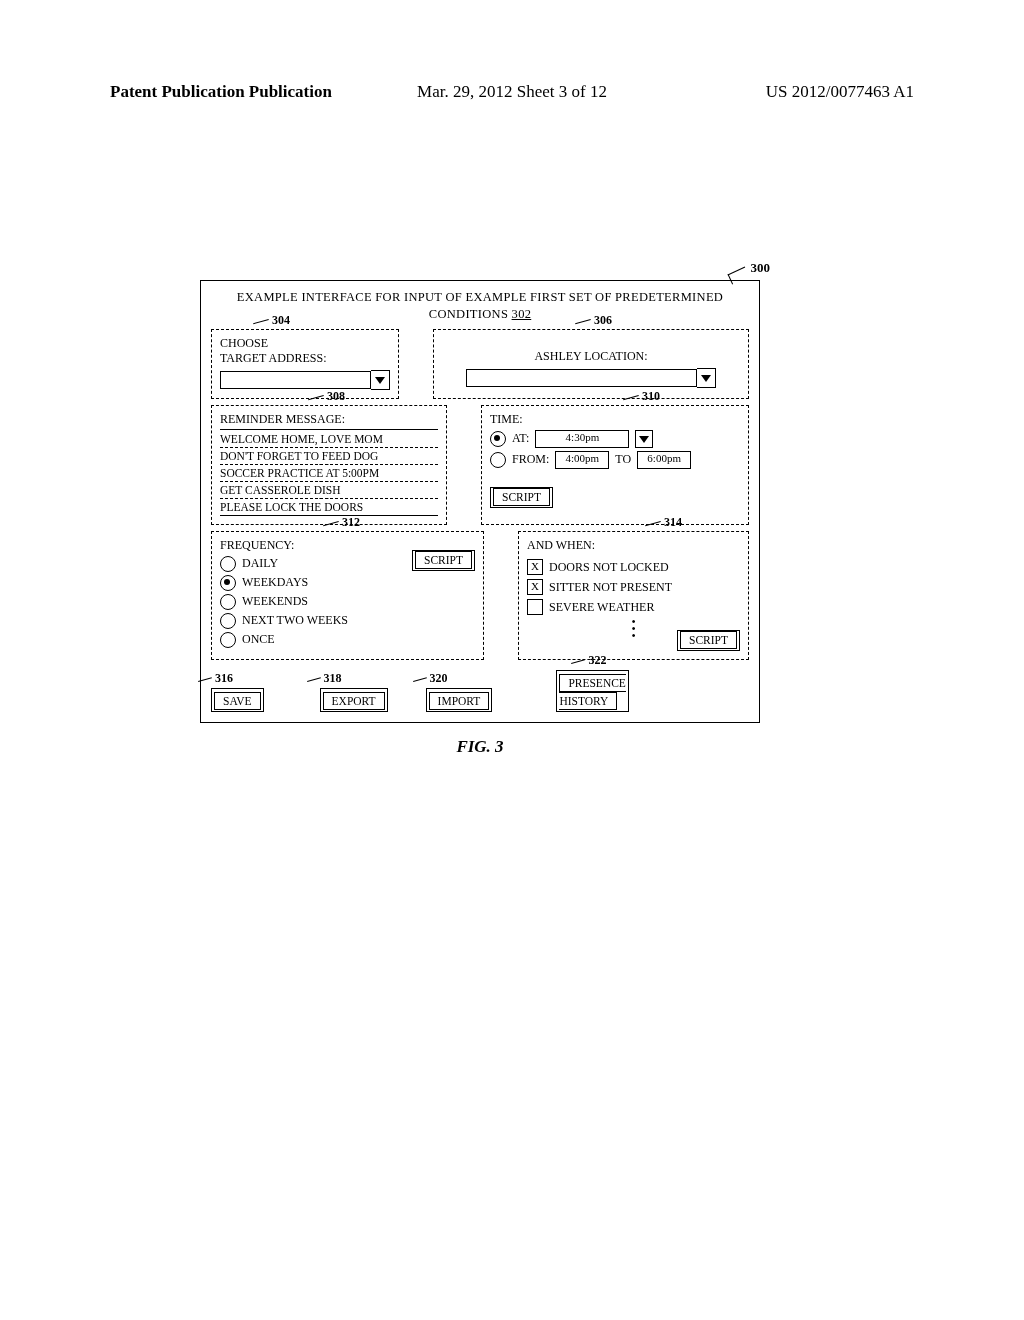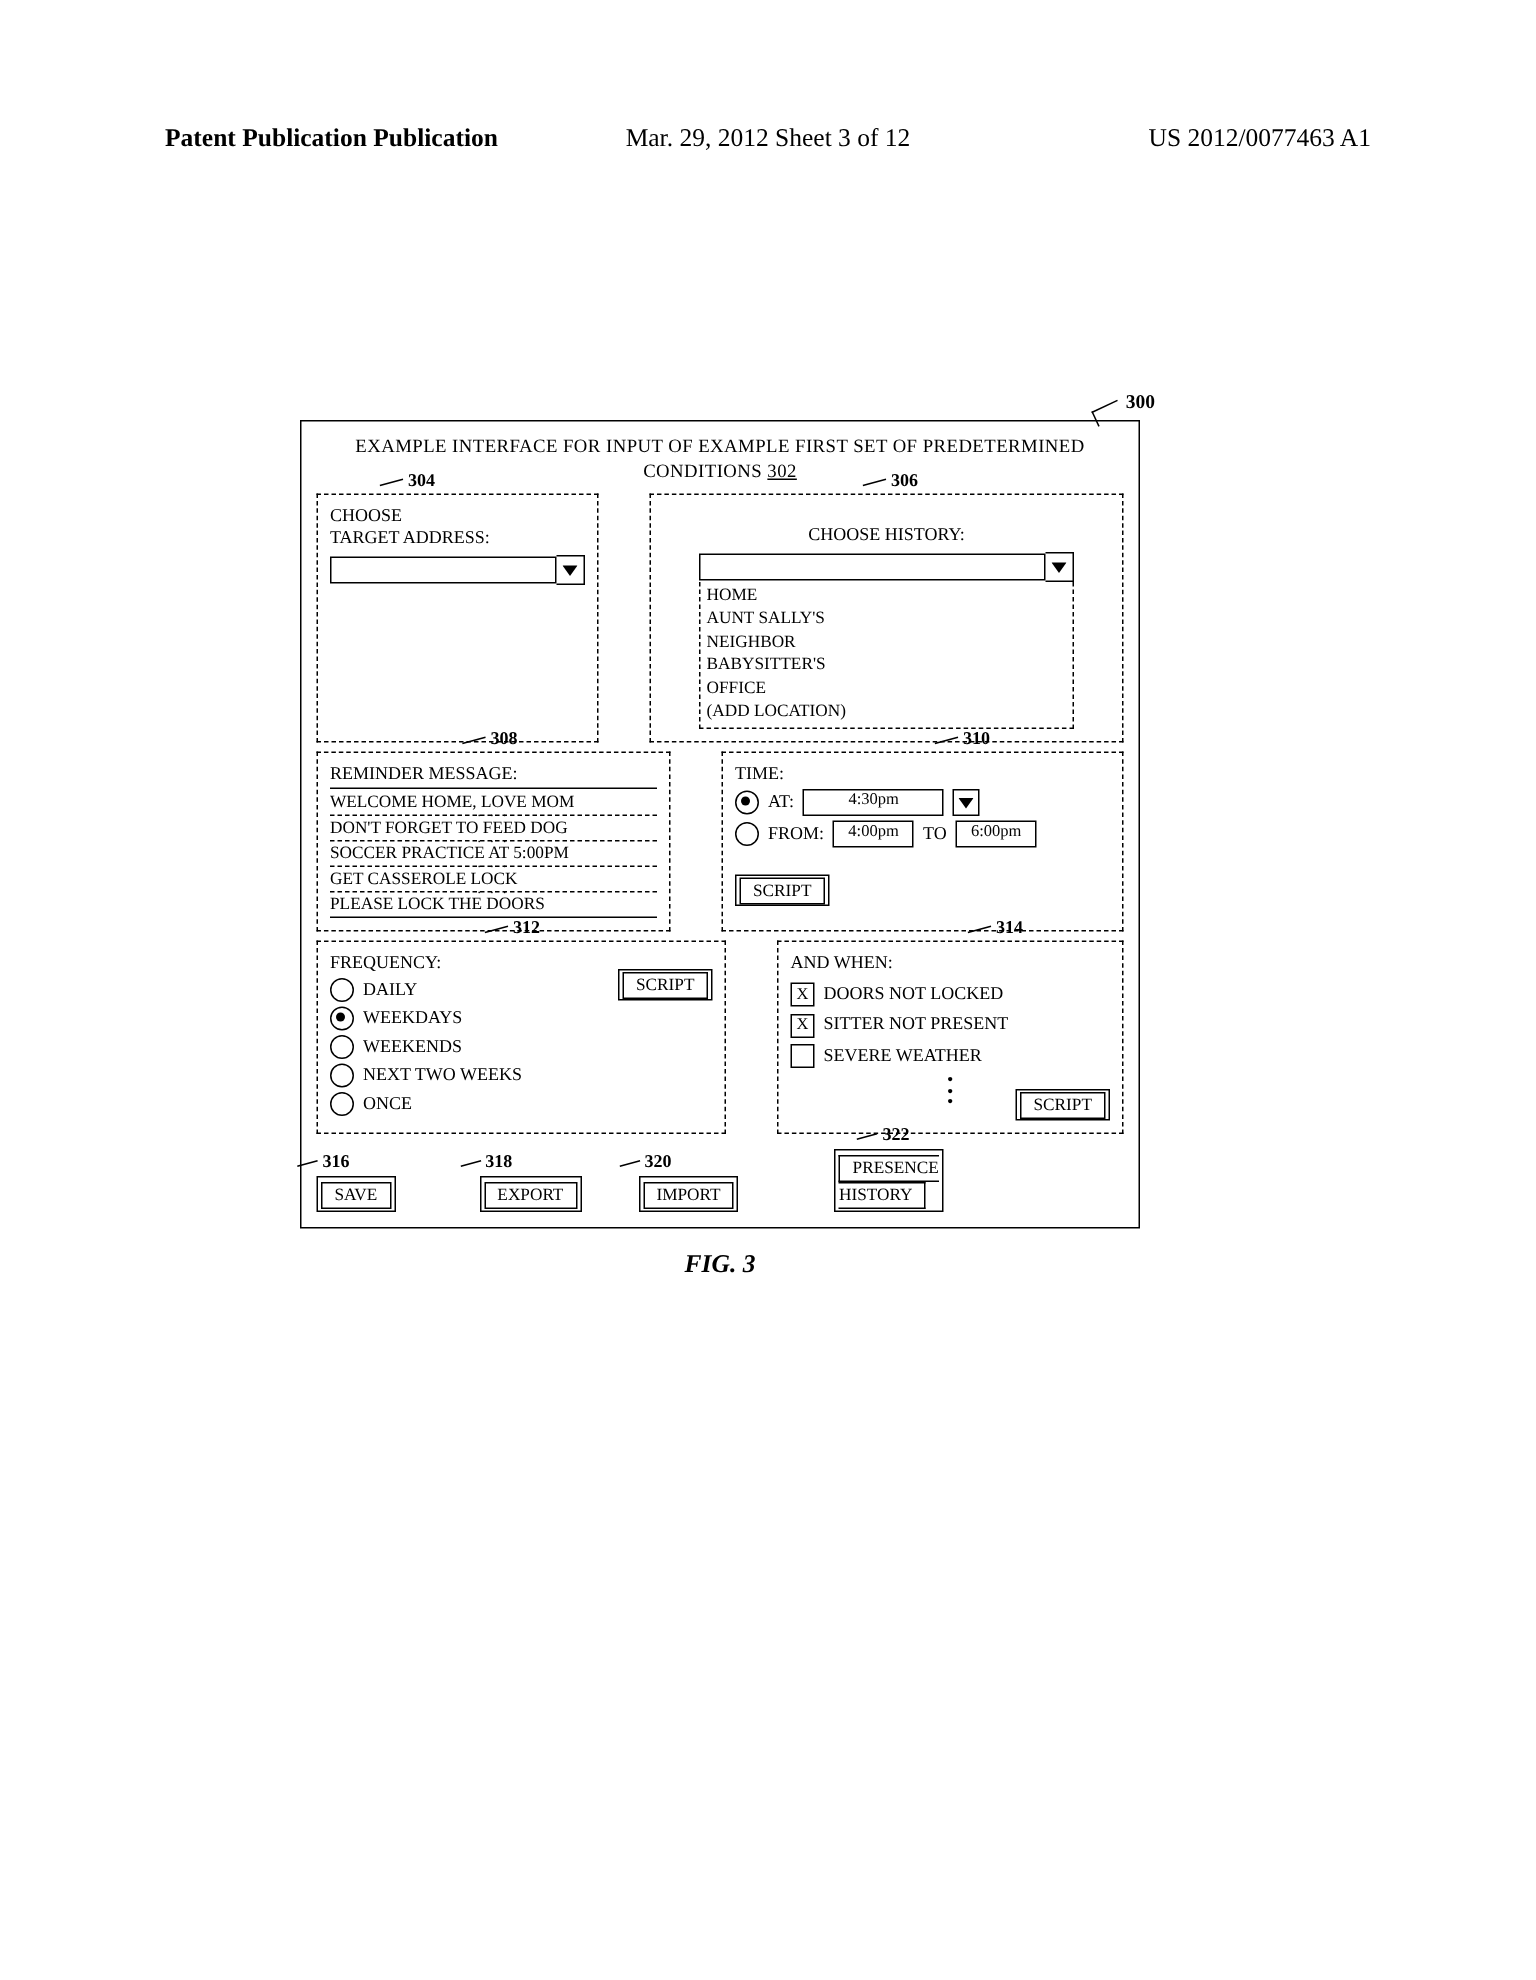--- a/index.html
+++ b/index.html
@@ -209,51 +209,43 @@
             <svg viewBox="0 0 10 10">
                 <polygon points="0,2 10,2 5,9" fill="#000"></polygon>
               </svg>
           </div>
         </div>
       </div>
 
       <div class="panel" style="flex:1">
         <div class="ref-tag" style="left:160px">306</div>
         <div style="height:13px"></div>
-        <div class="panel-label" style="text-align:center">CHOOSE HISTORY:</div>
+        <div class="panel-label" style="text-align:center">ASHLEY LOCATION:</div>
         <div style="padding:0 24px">
           <div class="dd">
             <div class="dd-input"></div>
             <div class="dd-arrow">
               <svg viewBox="0 0 10 10">
                   <polygon points="0,2 10,2 5,9" fill="#000"></polygon>
                 </svg>
             </div>
           </div>
-          <div class="opt-list">
-            <div>HOME</div>
-            <div>AUNT SALLY'S</div>
-            <div>NEIGHBOR</div>
-            <div>BABYSITTER'S</div>
-            <div>OFFICE</div>
-            <div>(ADD LOCATION)</div>
-          </div>
         </div>
       </div>
     </div>
 
     <div class="row">
       <div class="panel" style="width:218px">
         <div class="ref-tag" style="left:115px">308</div>
         <div class="panel-label">REMINDER MESSAGE:</div>
         <div class="msg-list">
           <div class="msg-item" style="border-top:1px solid #000;margin-top:2px;padding-top:3px">WELCOME HOME, LOVE MOM</div>
           <div class="msg-item">DON'T FORGET TO FEED DOG</div>
           <div class="msg-item">SOCCER PRACTICE AT 5:00PM</div>
-          <div class="msg-item">GET CASSEROLE LOCK</div>
+          <div class="msg-item">GET CASSEROLE DISH</div>
           <div class="msg-item last">PLEASE LOCK THE DOORS</div>
         </div>
       </div>
 
       <div class="panel" style="flex:1">
         <div class="ref-tag" style="left:160px">310</div>
         <div class="panel-label">TIME:</div>
 
         <div class="radio">
           <span class="rdot sel"></span>

